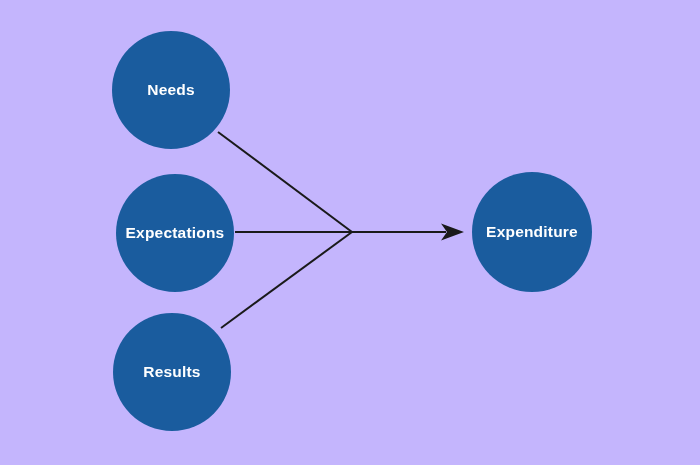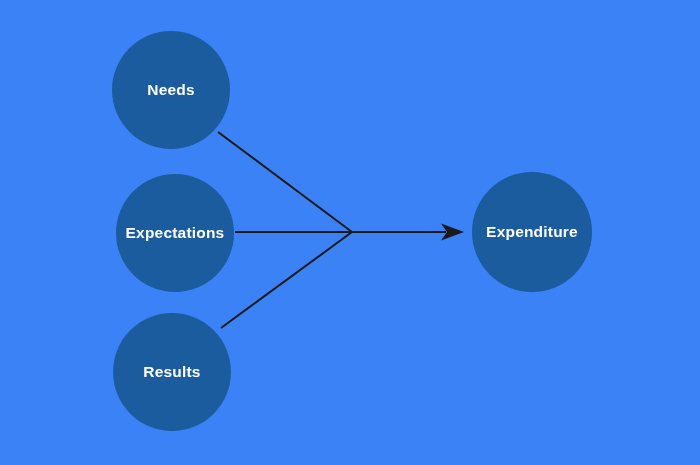--- a/index.html
+++ b/index.html
@@ -8,21 +8,21 @@
     padding: 0;
     background: #ffffff;
   }
   body {
     font-family: "Liberation Sans", sans-serif;
   }
   #canvas {
     position: relative;
     width: 700px;
     height: 465px;
-    background: #3b82f6;
+    background: #c4b5fd;
     overflow: hidden;
   }
   #diagram-svg {
     position: absolute;
     left: 0;
     top: 0;
     width: 700px;
     height: 465px;
     display: block;
   }

